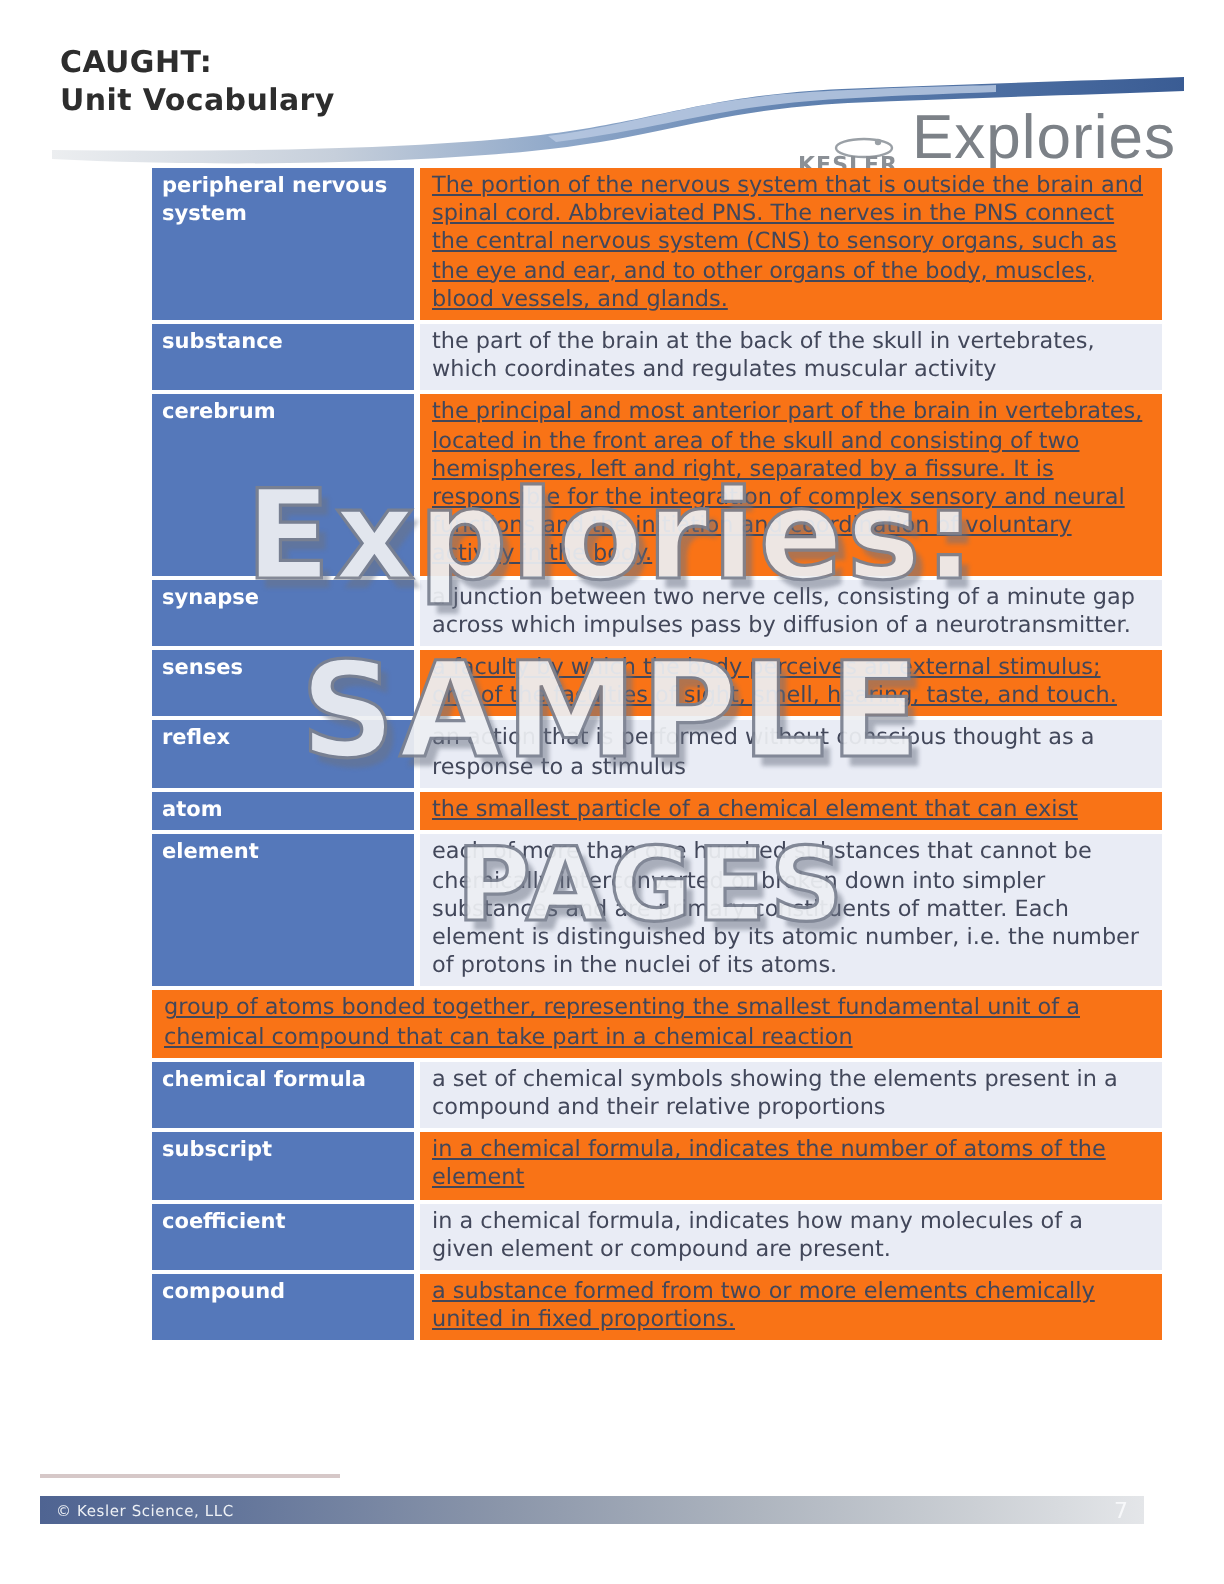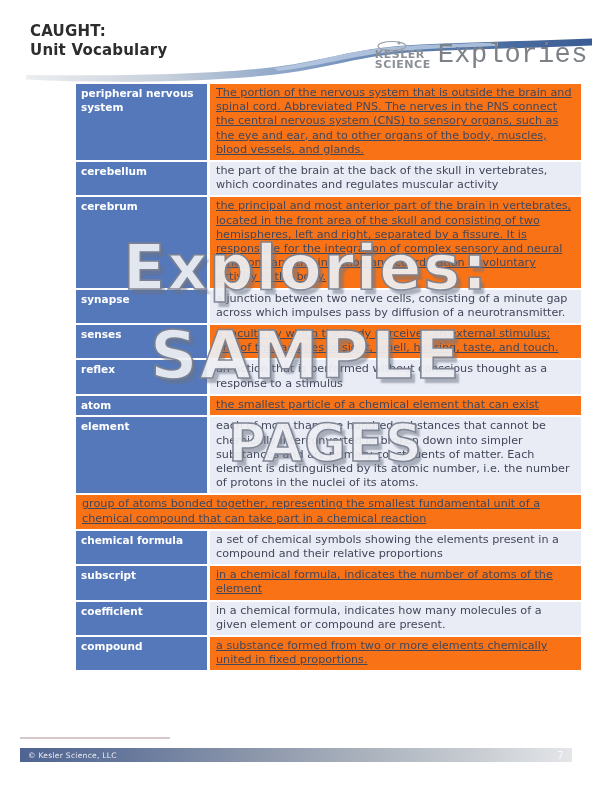--- a/index.html
+++ b/index.html
@@ -12,29 +12,29 @@
   .title{
     position:absolute;left:30px;top:22px;
     font-size:15px;line-height:19px;font-weight:bold;color:#2d2d2d;
     letter-spacing:.2px;
   }
   .swoosh{position:absolute;left:26px;top:34px;}
   .logo{
     position:absolute;right:24px;top:40px;
     display:flex;align-items:center;gap:7px;
   }
-  .stamp{display:flex;flex-direction:column;align-items:flex-start;line-height:10px;position:relative;}
+  .stamp{display:flex;flex-direction:column;align-items:flex-end;line-height:10px;position:relative;margin-top:28px;}
   .stamp .orbit{margin-bottom:-2px;}
   .stamp .w1,.stamp .w2{
     font-weight:bold;color:#8b9096;font-size:11px;letter-spacing:.5px;
     font-family:"DejaVu Sans",sans-serif;
   }
   .product{
-    font-family:Liberation Mono, monospace;
-    font-size:27px;color:#7c8187;letter-spacing:.5px;
+    font-family:Liberation Sans, sans-serif;
+    font-size:31px;color:#7c8187;letter-spacing:.5px;
   }
   
   .vtable{position:absolute;left:44px;top:84px;width:537px;}
   .vrow{display:flex;gap:3px;margin-bottom:2px;padding-left:32px;}
   .term{
     width:131px;flex:0 0 131px;background:#5578ba;color:#ffffff;
     font-weight:bold;font-size:10.5px;line-height:13.5px;
     padding:3px 4px 3px 5px;box-sizing:border-box;
   }
   .def{
@@ -107,21 +107,21 @@
   <span class="product">Explories</span>
 </div>
 
 <div class="vtable" id="vtable">
   <div class="vrow row odd">
     <div class="term">peripheral nervous system</div>
     <div class="def">The portion of the nervous system that is outside the brain and spinal cord. Abbreviated PNS. The nerves in the PNS connect the central nervous system (CNS) to sensory organs, such as the eye and ear, and to other organs of the body, muscles, blood vessels, and glands.</div>
   </div>
 
   <div class="vrow row even">
-    <div class="term">cerebellum</div>
+    <div class="term">substance</div>
     <div class="def">the part of the brain at the back of the skull in vertebrates, which coordinates and regulates muscular activity</div>
   </div>
 
   <div class="vrow row odd">
     <div class="term">cerebrum</div>
     <div class="def">the principal and most anterior part of the brain in vertebrates, located in the front area of the skull and consisting of two hemispheres, left and right, separated by a fissure. It is responsible for the integration of complex sensory and neural functions and the initiation and coordination of voluntary activity in the body.</div>
   </div>
 
   <div class="vrow row even">
     <div class="term">synapse</div>

